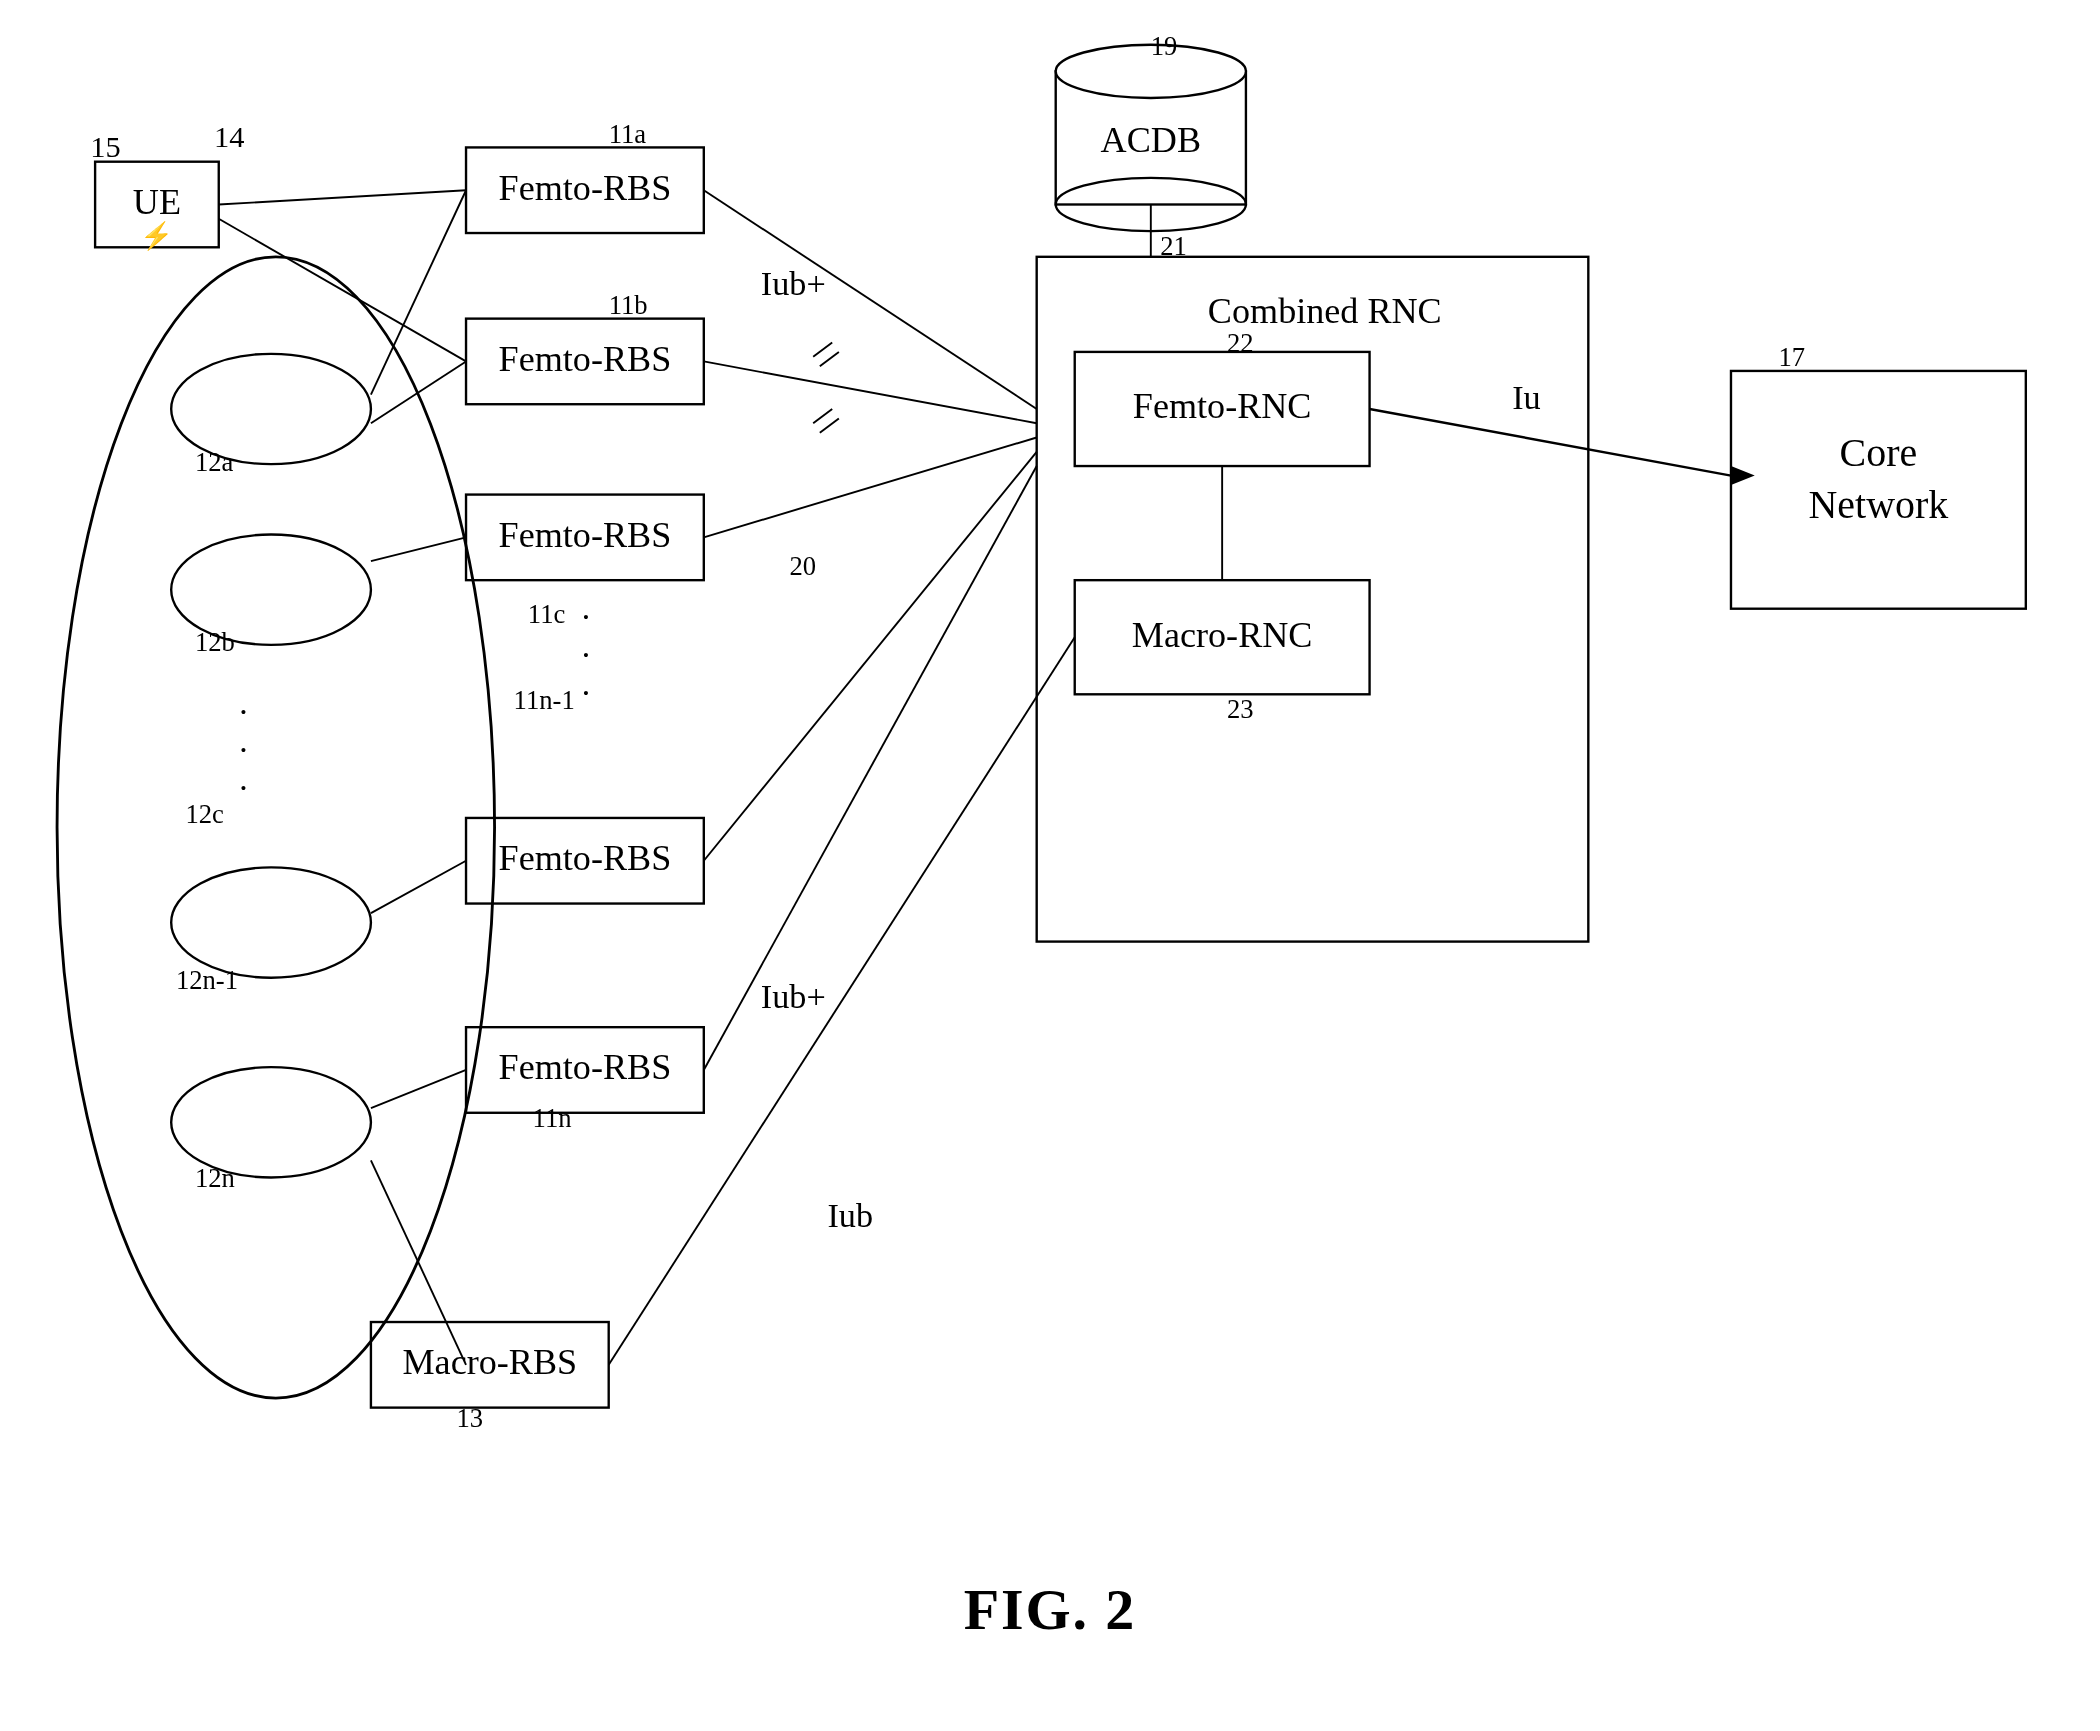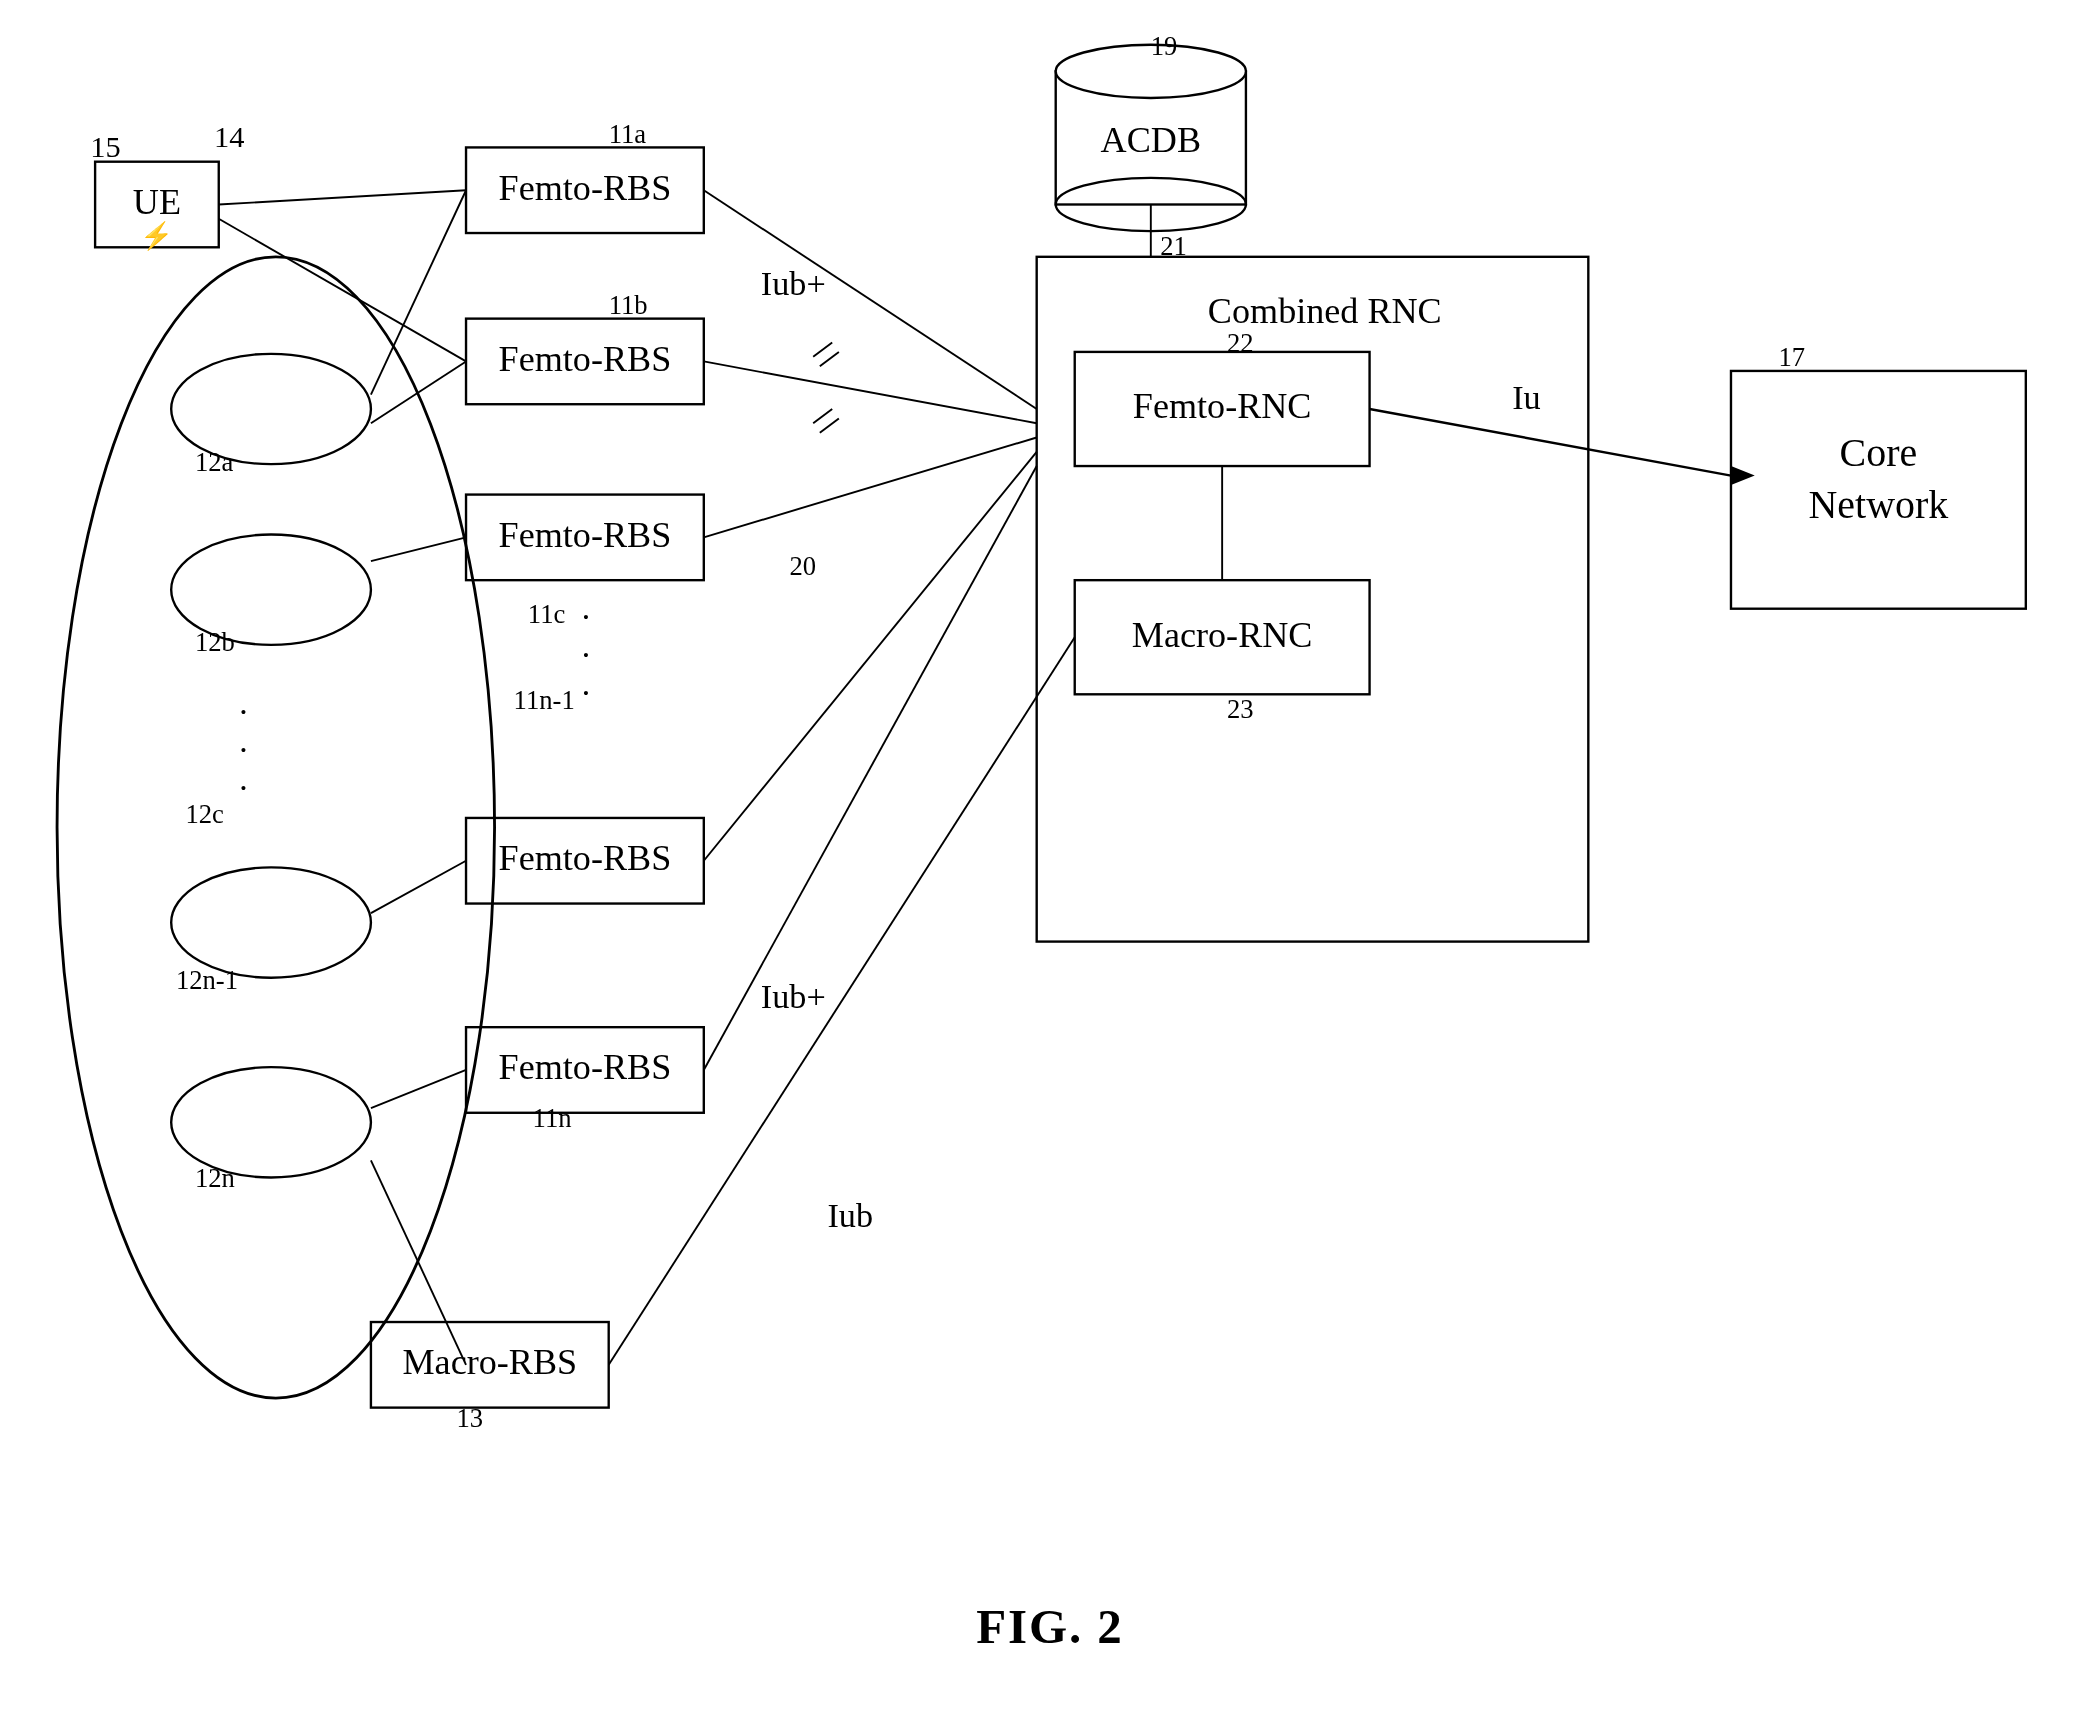--- a/index.html
+++ b/index.html
@@ -18,24 +18,24 @@
       height: 1731px;
     }
     svg {
       position: absolute;
       top: 0; left: 0;
       width: 2100px;
       height: 1731px;
     }
     .fig-label {
       position: absolute;
-      bottom: 76px;
+      bottom: 88px;
       left: 50%;
       transform: translateX(-50%);
-      font-size: 49px;
+      font-size: 58px;
       font-weight: bold;
       letter-spacing: 1.9px;
       text-align: right;
     }
   </style>
 </head>
 <body>
 
 <div class="diagram-container">
   <svg xmlns="http://www.w3.org/2000/svg" viewBox="0 0 2208 1820" width="2100" height="1731">

